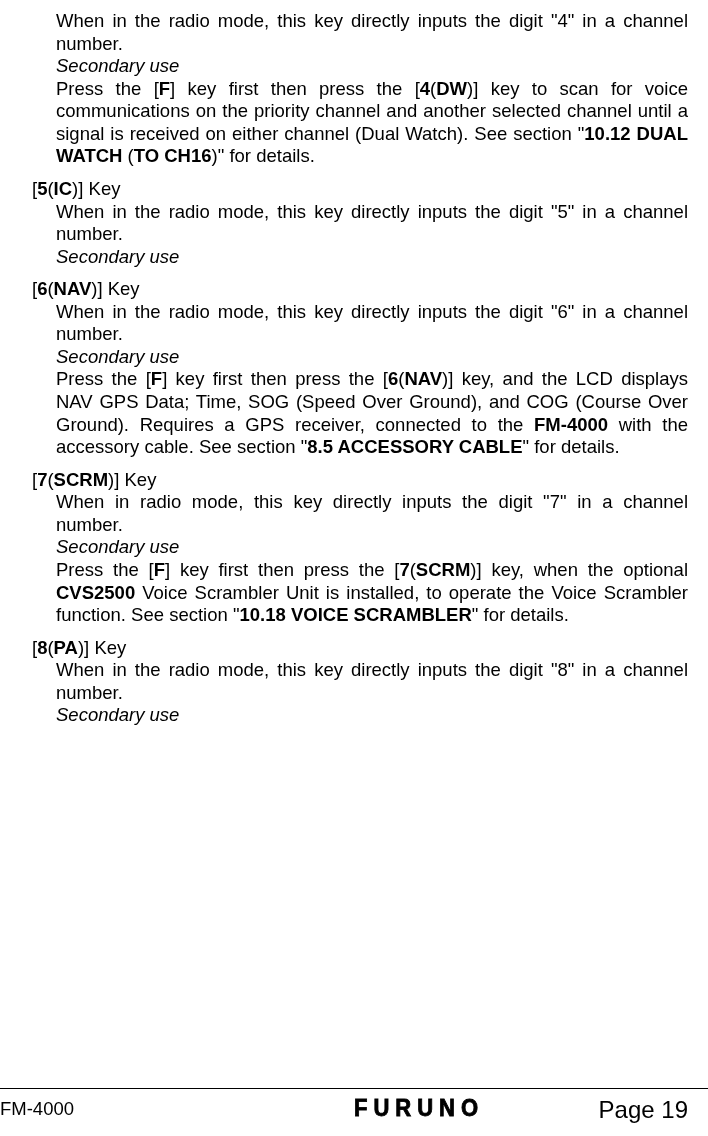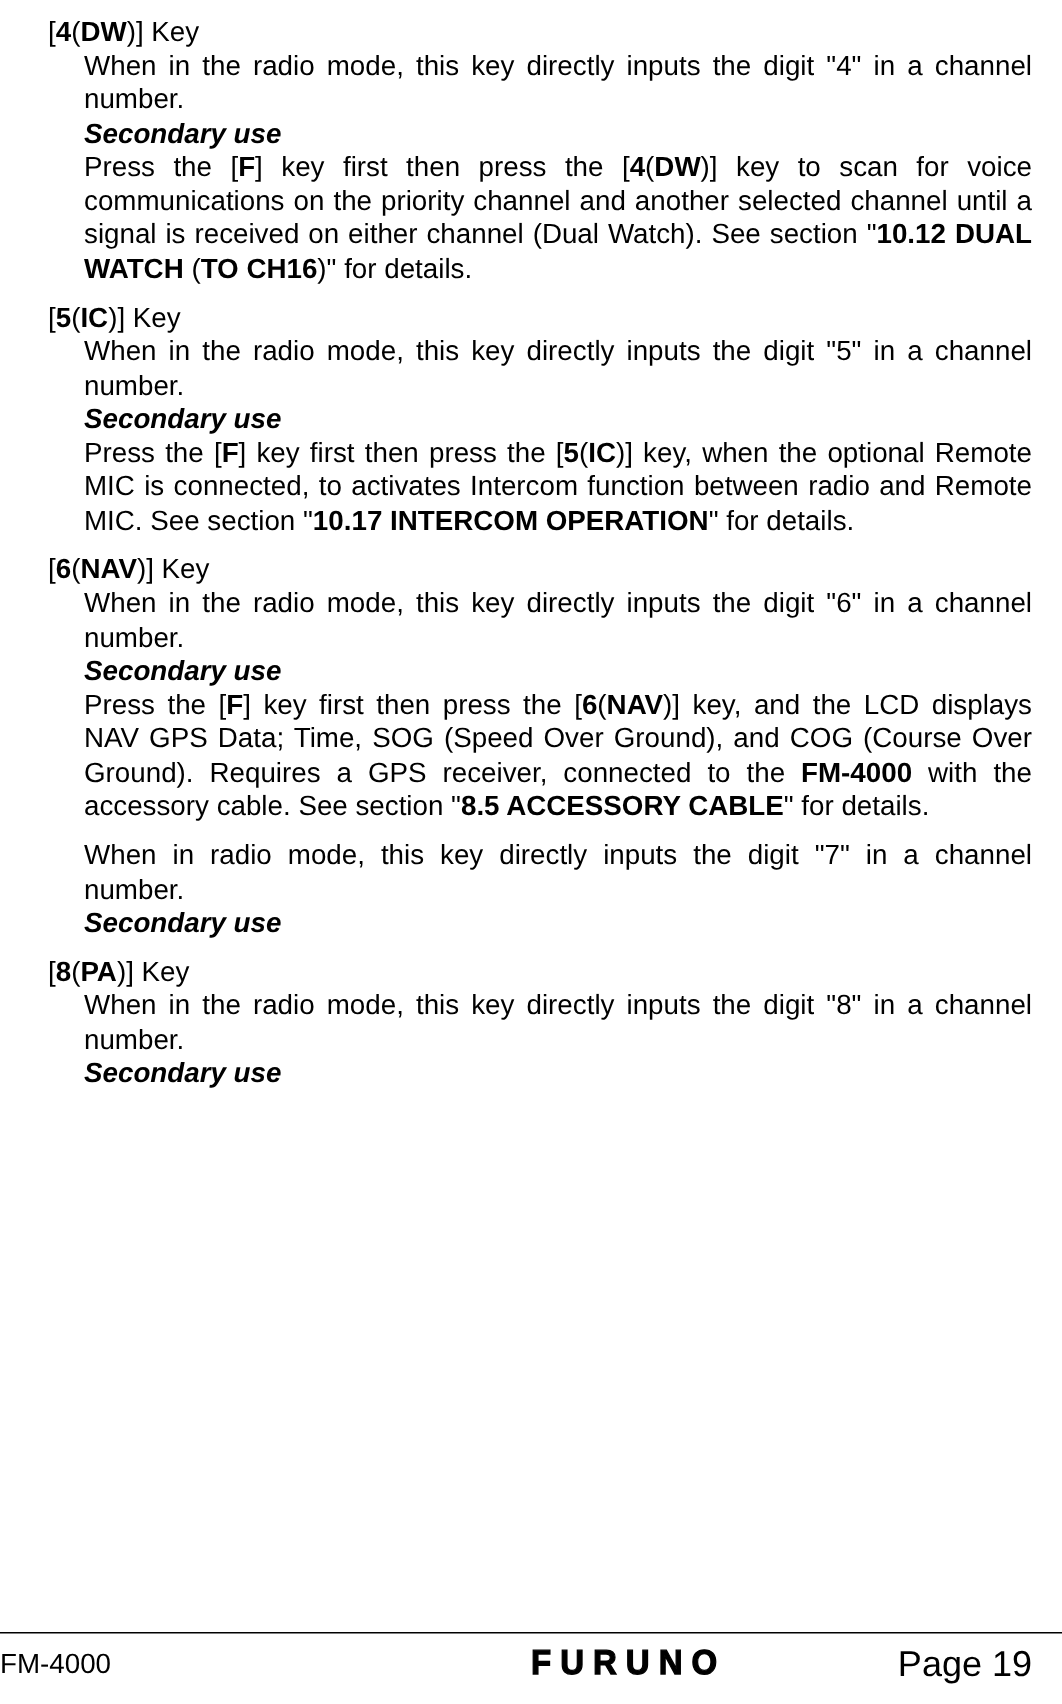--- a/index.html
+++ b/index.html
@@ -22,21 +22,21 @@
     margin-left: 32px;
     margin-bottom: 0;
   }
   .desc-block {
     margin-left: 56px;
     text-align: justify;
   }
   .primary { margin-bottom: 0; }
   .sec-label {
     font-style: italic;
-    font-weight: bold;
+    font-weight: normal;
     margin-top: 0;
   }
   .secondary { margin-top: 0; }
   b { font-weight: bold; }
   .footer {
     position: absolute;
     left: 0; bottom: 0;
     width: 708px;
     border-top: 1.5px solid #000;
     padding: 6px 20px 12px 0;
@@ -58,50 +58,50 @@
     -webkit-text-stroke: 0.8px #000;
     transform: scaleY(1.05);
   }
 </style>
 </head>
 <body>
 
 <div class="page">
 
   <div class="entry">
-    <div class="key-title">[<b>4</b>(<b>DW</b>)] Key</div>
     <div class="desc-block">
       <div class="primary">When in the radio mode, this key directly inputs the digit "4" in a channel number.</div>
       <div class="sec-label">Secondary use</div>
       <div class="secondary">Press the [<b>F</b>] key first then press the [<b>4</b>(<b>DW</b>)] key to scan for voice communications on the priority channel and another selected channel until a signal is received on either channel (Dual Watch). See section "<b>10.12 DUAL WATCH</b> (<b>TO CH16</b>)" for details.</div>
     </div>
   </div>
 
   <div class="entry">
     <div class="key-title">[<b>5</b>(<b>IC</b>)] Key</div>
     <div class="desc-block">
       <div class="primary">When in the radio mode, this key directly inputs the digit "5" in a channel number.</div>
       <div class="sec-label">Secondary use</div>
-      <div class="secondary">Press the [<b>F</b>] key first then press the [<b>5</b>(<b>IC</b>)] key, when the optional Remote MIC is connected, to activates Intercom function between radio and Remote MIC. See section "<b>10.17 INTERCOM OPERATION</b>" for details.</div>
     </div>
   </div>
 
   <div class="entry">
     <div class="key-title">[<b>6</b>(<b>NAV</b>)] Key</div>
     <div class="desc-block">
       <div class="primary">When in the radio mode, this key directly inputs the digit "6" in a channel number.</div>
       <div class="sec-label">Secondary use</div>
       <div class="secondary">Press the [<b>F</b>] key first then press the [<b>6</b>(<b>NAV</b>)] key, and the LCD displays NAV GPS Data; Time, SOG (Speed Over Ground), and COG (Course Over Ground). Requires a GPS receiver, connected to the <b>FM-4000</b> with the accessory cable. See section "<b>8.5 ACCESSORY CABLE</b>" for details.</div>
     </div>
   </div>
 
   <div class="entry">
+    <div class="key-title">[<b>7</b>(<b>SCRM</b>)] Key</div>
     <div class="desc-block">
       <div class="primary">When in radio mode, this key directly inputs the digit "7" in a channel number.</div>
       <div class="sec-label">Secondary use</div>
+      <div class="secondary">Press the [<b>F</b>] key first then press the [<b>7</b>(<b>SCRM</b>)] key, when the optional <b>CVS2500</b> Voice Scrambler Unit is installed, to operate the Voice Scrambler function. See section "<b>10.18 VOICE SCRAMBLER</b>" for details.</div>
     </div>
   </div>
 
   <div class="entry">
     <div class="key-title">[<b>8</b>(<b>PA</b>)] Key</div>
     <div class="desc-block">
       <div class="primary">When in the radio mode, this key directly inputs the digit "8" in a channel number.</div>
       <div class="sec-label">Secondary use</div>
     </div>
   </div>

